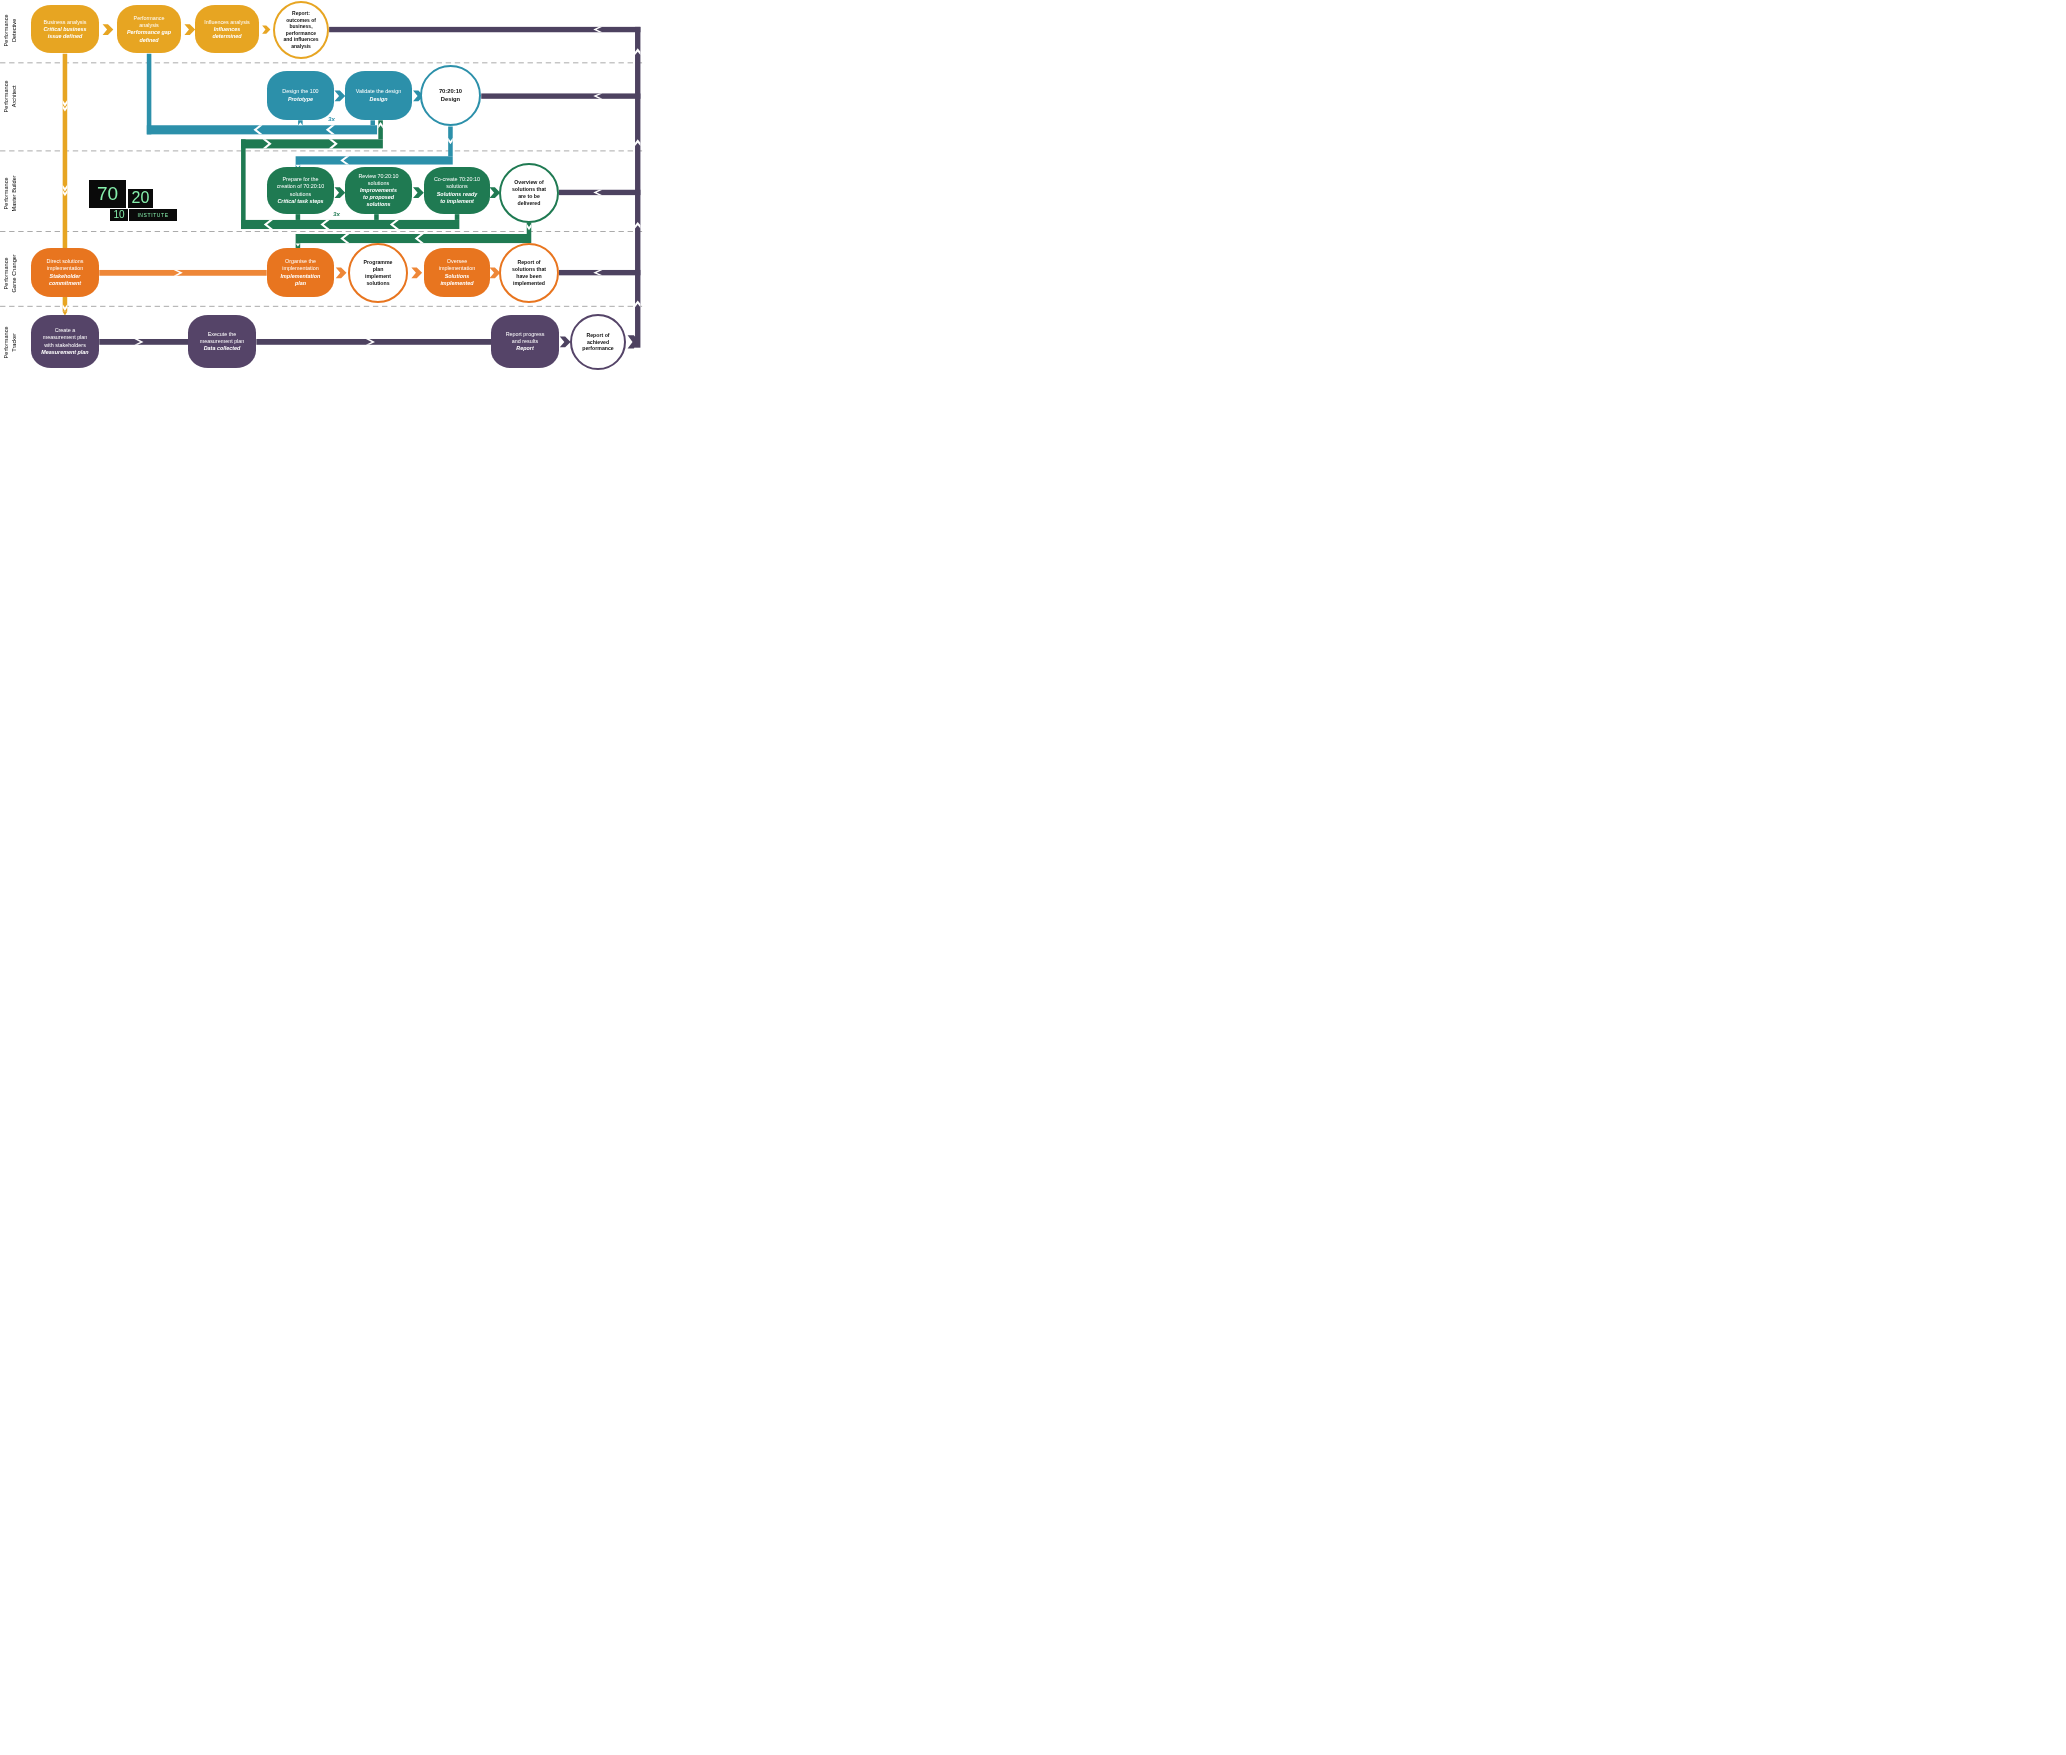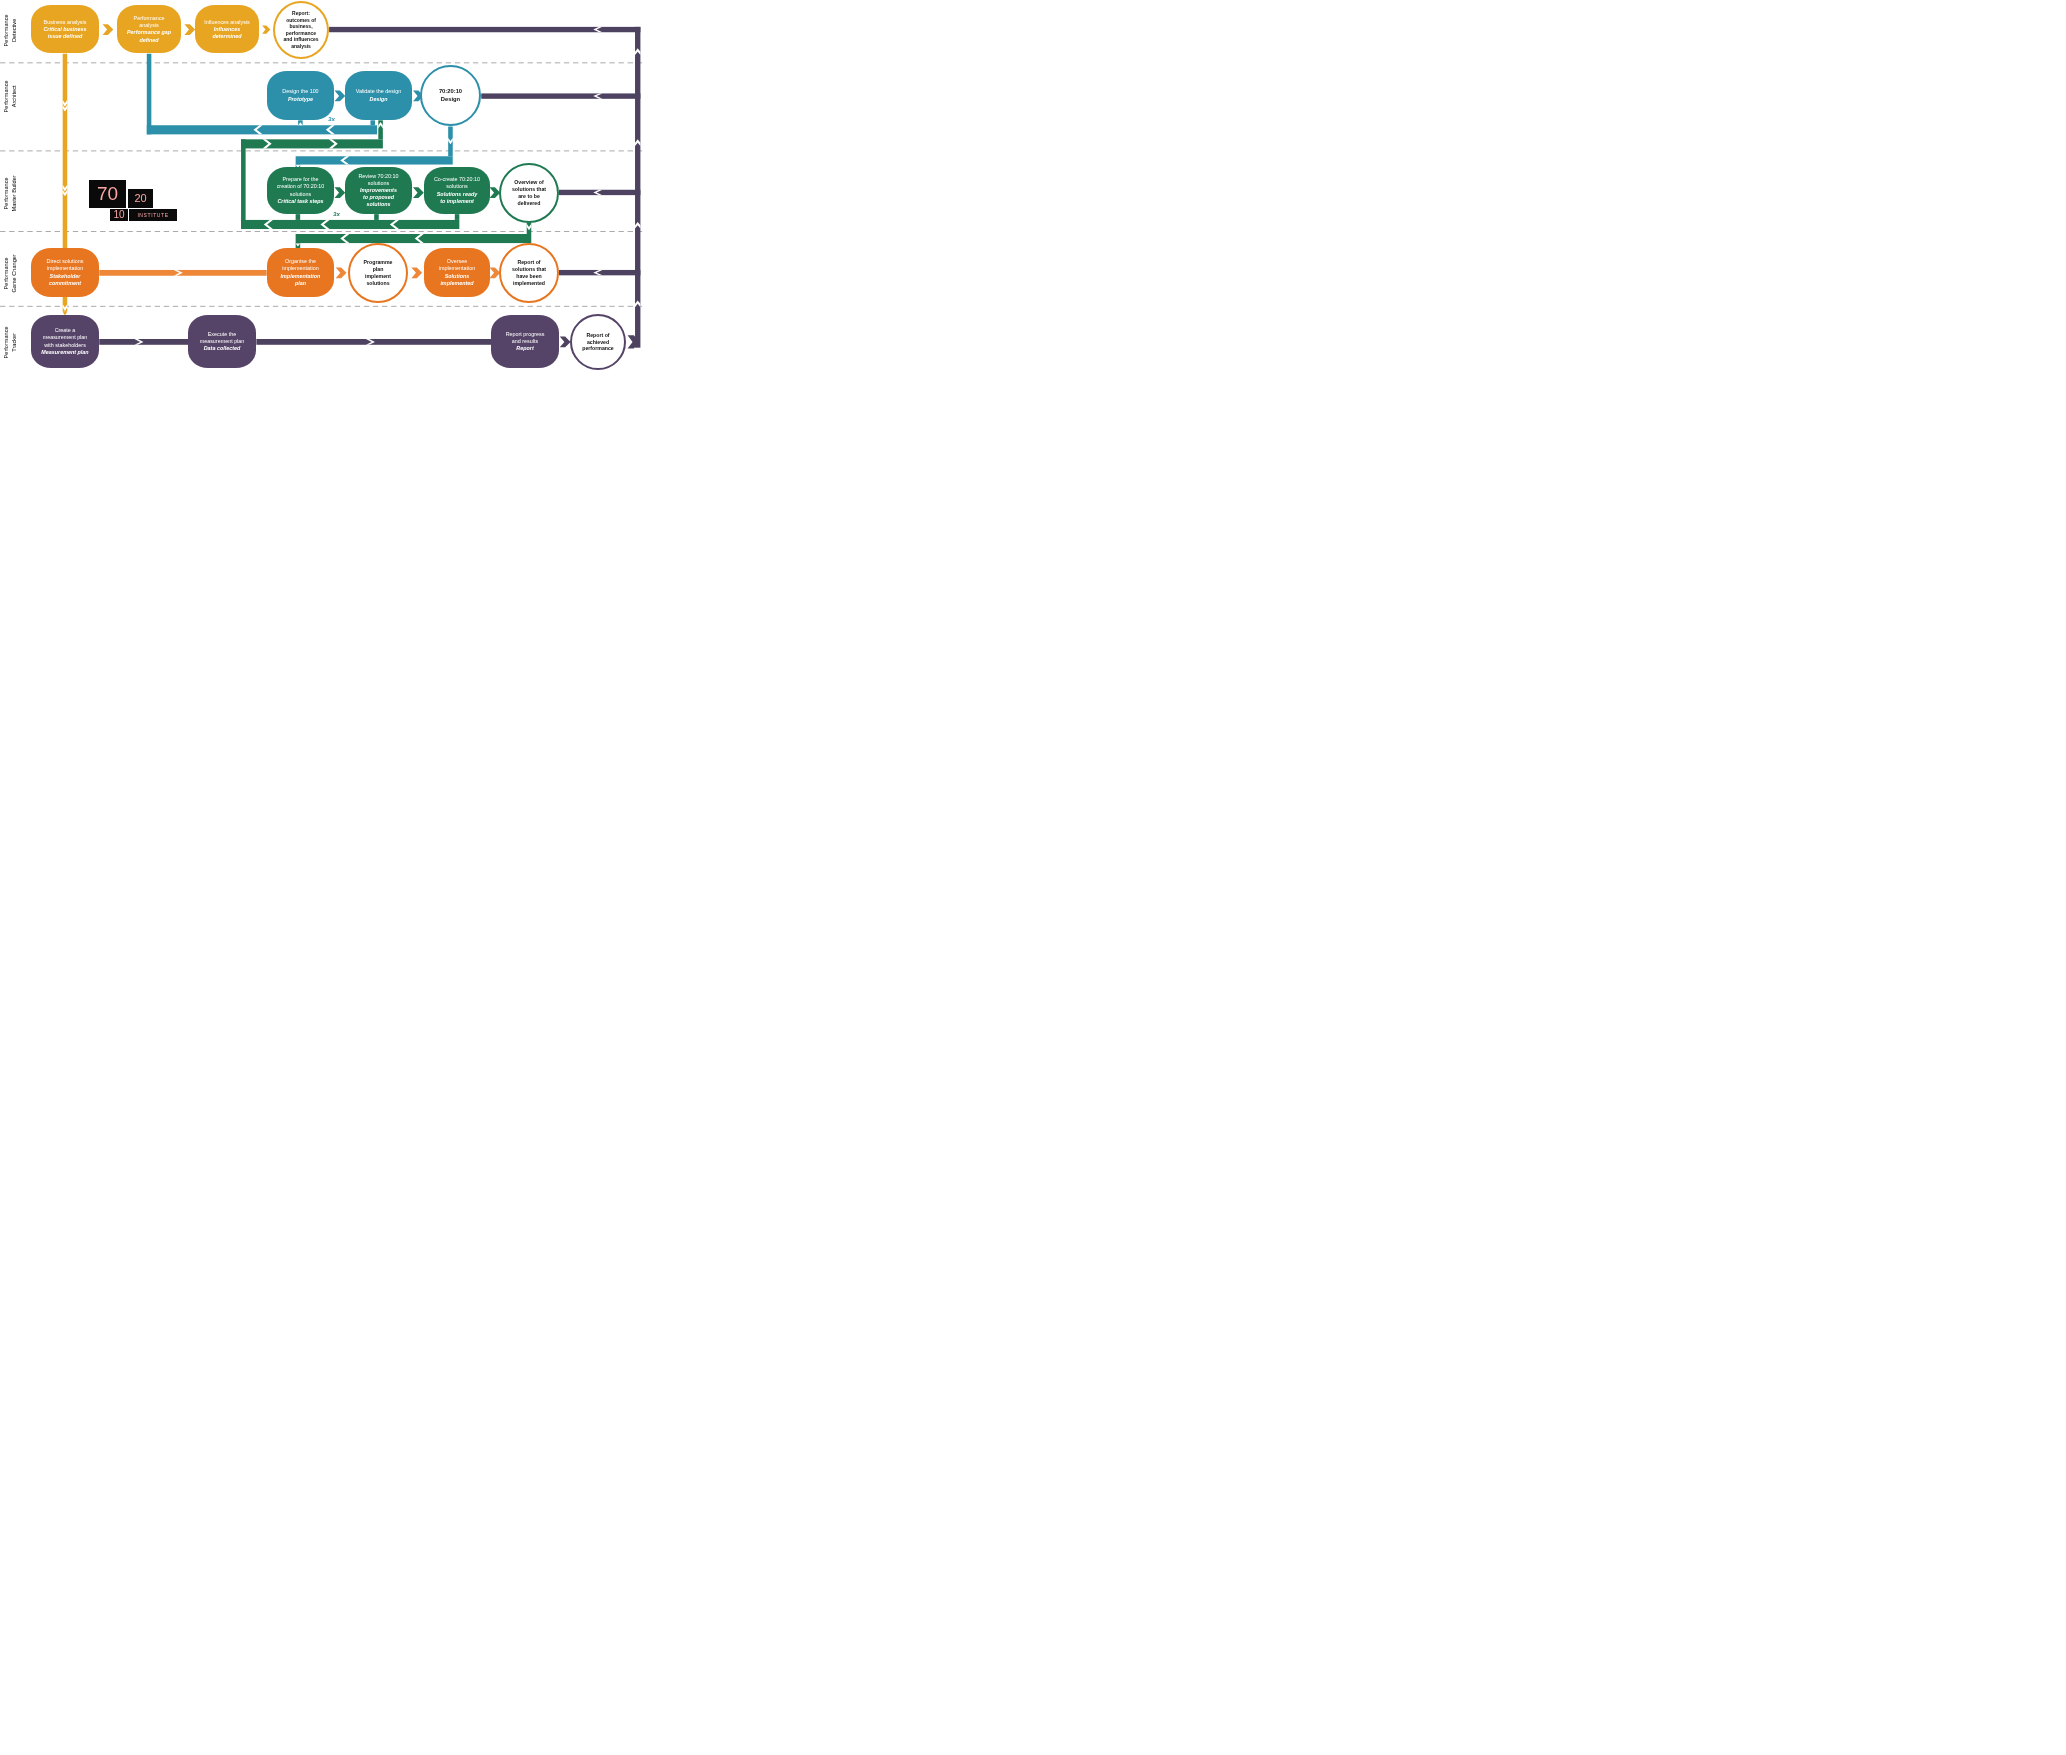--- a/index.html
+++ b/index.html
@@ -8,21 +8,21 @@
   .box{position:absolute;border-radius:20px / 17.4px;display:flex;flex-direction:column;justify-content:center;
        align-items:center;color:#fff;font-size:5.4px;line-height:1.32;text-align:center;padding:0 2.5px;box-sizing:border-box;}
   .box span{display:block;}
   .em{font-weight:700;font-style:italic;}
   .circle{position:absolute;background:#fff;border-radius:50%;display:flex;flex-direction:column;justify-content:center;
        align-items:center;color:#121212;font-weight:700;font-size:5.2px;line-height:1.32;text-align:center;box-sizing:border-box;border:2.5px solid #000;}
   .circle span{display:block;}
   .lane-label{position:absolute;width:62px;text-align:center;font-size:5.6px;color:#000;line-height:1.5;
        transform:rotate(-90deg);}
   .loop-label{position:absolute;font-style:italic;font-weight:700;font-size:6.2px;}
-  .logo-block{position:absolute;background:#0a0a0a;color:#fca5a5;display:flex;align-items:center;justify-content:center;font-weight:400;}
+  .logo-block{position:absolute;background:#0a0a0a;color:#86efac;display:flex;align-items:center;justify-content:center;font-weight:400;}
 </style>
 </head>
 <body>
 
 <div class="canvas">
 
   <svg class="layer" width="645" height="370" viewBox="0 0 1560 895">
 
     <g stroke="#999999" stroke-width="2" stroke-dasharray="13 9">
       <line x1="0" y1="152" x2="1560" y2="152"></line>
@@ -219,21 +219,21 @@
   </div>
   <div class="circle" style="left:499px;top:163px;width:60px;height:60px;border-color:#1F7A52;">
     <span>Overview of</span>
     <span>solutions that</span>
     <span>are to be</span>
     <span>delivered</span>
   </div>
   <div class="loop-label" style="left:333px;top:210px;color:#1F7A52;">3x</div>
 
   <div class="logo-block" style="left:89px;top:180px;width:37px;height:28px;font-size:19px;">70</div>
-  <div class="logo-block" style="left:128px;top:189px;width:25px;height:18.6px;font-size:11px;">20</div>
+  <div class="logo-block" style="left:128px;top:189px;width:25px;height:18.6px;font-size:16px;">20</div>
   <div class="logo-block" style="left:110px;top:209px;width:18px;height:11.6px;font-size:10px;">10</div>
   <div class="logo-block" style="left:129px;top:209px;width:48px;height:11.6px;font-size:5px;letter-spacing:0.6px;">INSTITUTE</div>
 
   <div class="box" style="left:31px;top:248px;width:68px;height:49px;background:#E8751F;">
     <span>Direct solutions</span>
     <span>implementation</span>
     <span class="em">Stakeholder</span>
     <span class="em">commitment</span>
   </div>
   <div class="box" style="left:267px;top:248px;width:67px;height:49px;background:#E8751F;">

